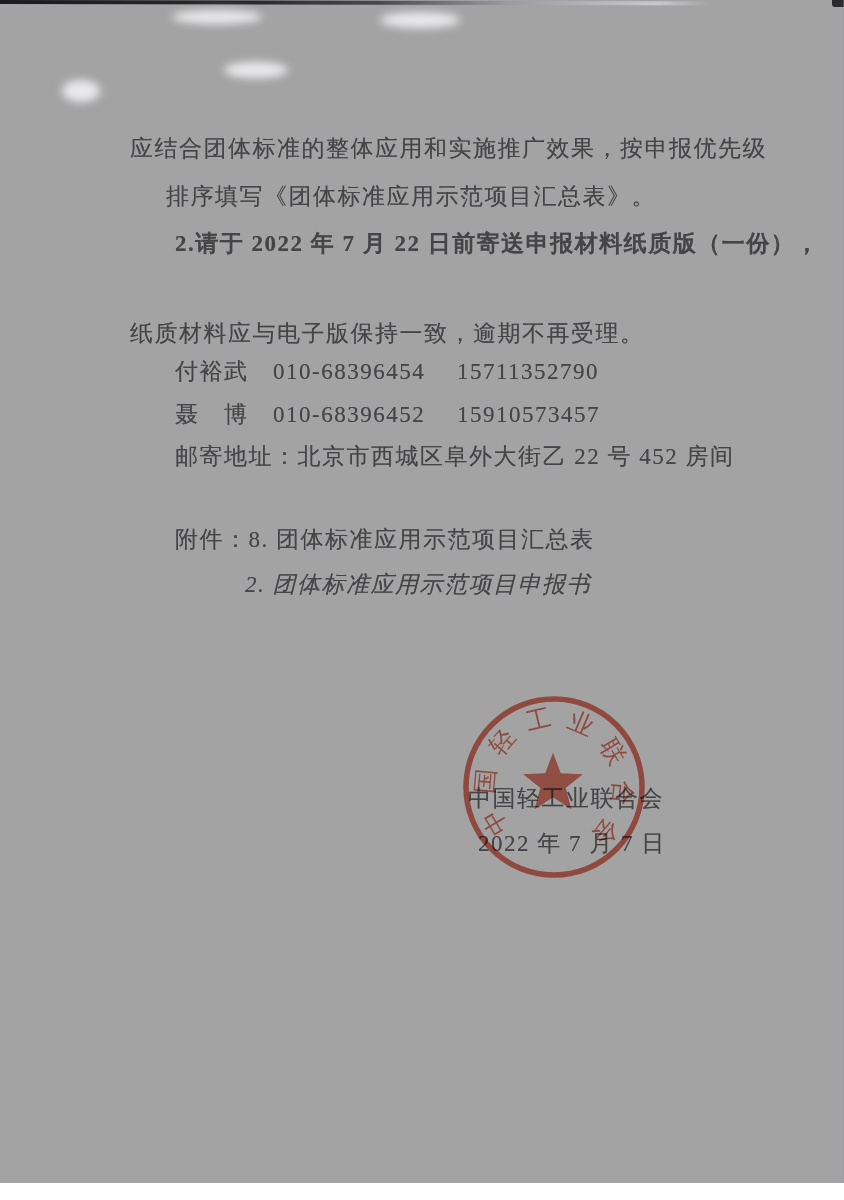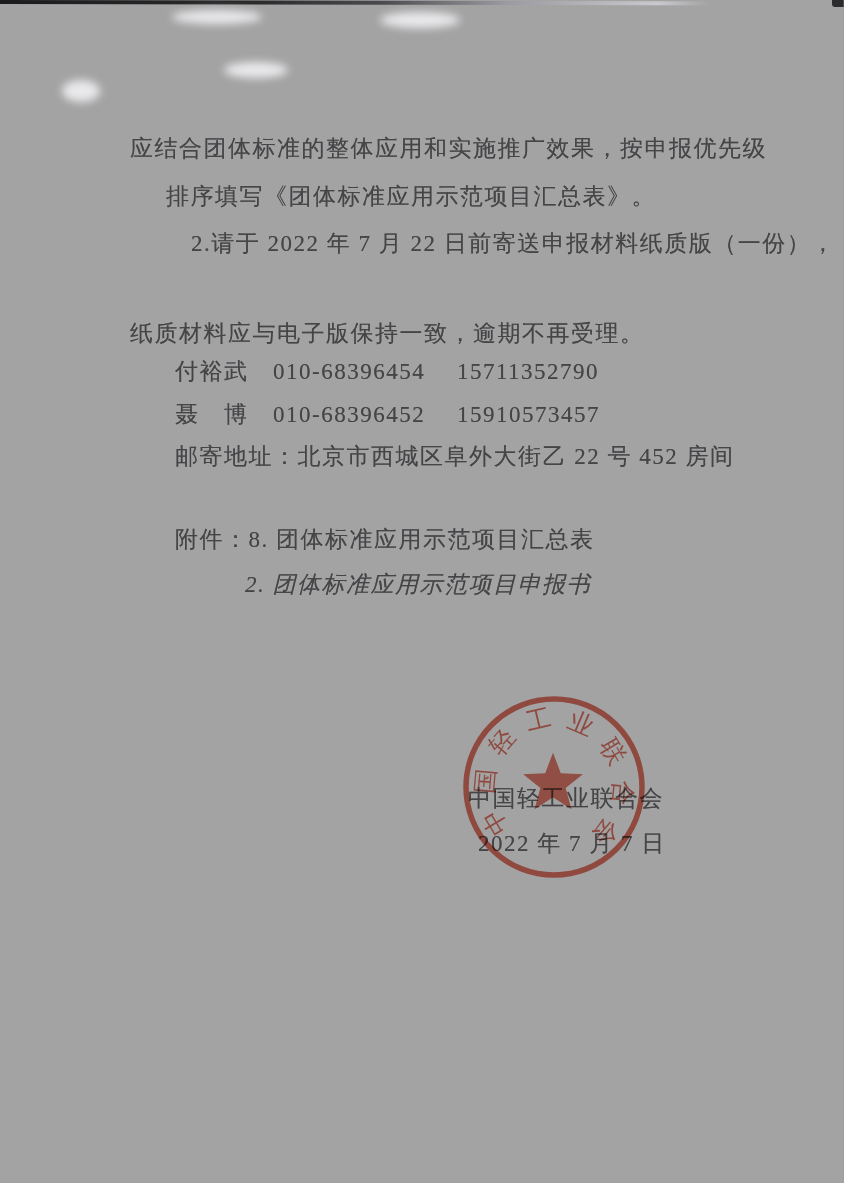--- a/index.html
+++ b/index.html
@@ -81,21 +81,21 @@
   <div class="top-edge"></div>
   <div class="corner-mark"></div>
   <div class="right-edge"></div>
   <div class="smudge s1"></div>
   <div class="smudge s2"></div>
   <div class="smudge s3"></div>
   <div class="smudge s4"></div>
 
   <div class="line" style="left:130px; top:133px;">应结合团体标准的整体应用和实施推广效果，按申报优先级</div>
   <div class="line" style="left:130px; top:181px;margin-left:36px;">排序填写《团体标准应用示范项目汇总表》。</div>
-  <div class="line" style="left:191px; top:228px;">2.请于 2022 年 7 月 22 日前寄送申报材料纸质版（一份），</div>
+  <div class="line" style="left:175px; top:228px;font-weight:bold;">2.请于 2022 年 7 月 22 日前寄送申报材料纸质版（一份），</div>
   <div class="line" style="left:130px; top:318px;text-align:right;">纸质材料应与电子版保持一致，逾期不再受理。</div>
 
   <div class="line" style="left:175px; top:356px;">付裕武　010-68396454　 15711352790</div>
   <div class="line" style="left:175px; top:399px;">聂　博　010-68396452　 15910573457</div>
   <div class="line" style="left:175px; top:441px;">邮寄地址：北京市西城区阜外大街乙 22 号 452 房间</div>
 
   <div class="line" style="left:175px; top:524px;">附件：8. 团体标准应用示范项目汇总表</div>
   <div class="line" style="left:245px; top:569px;font-style:italic;">2. 团体标准应用示范项目申报书</div>
 
   <div class="line" style="left:468px; top:783px;">中国轻工业联合会</div>

